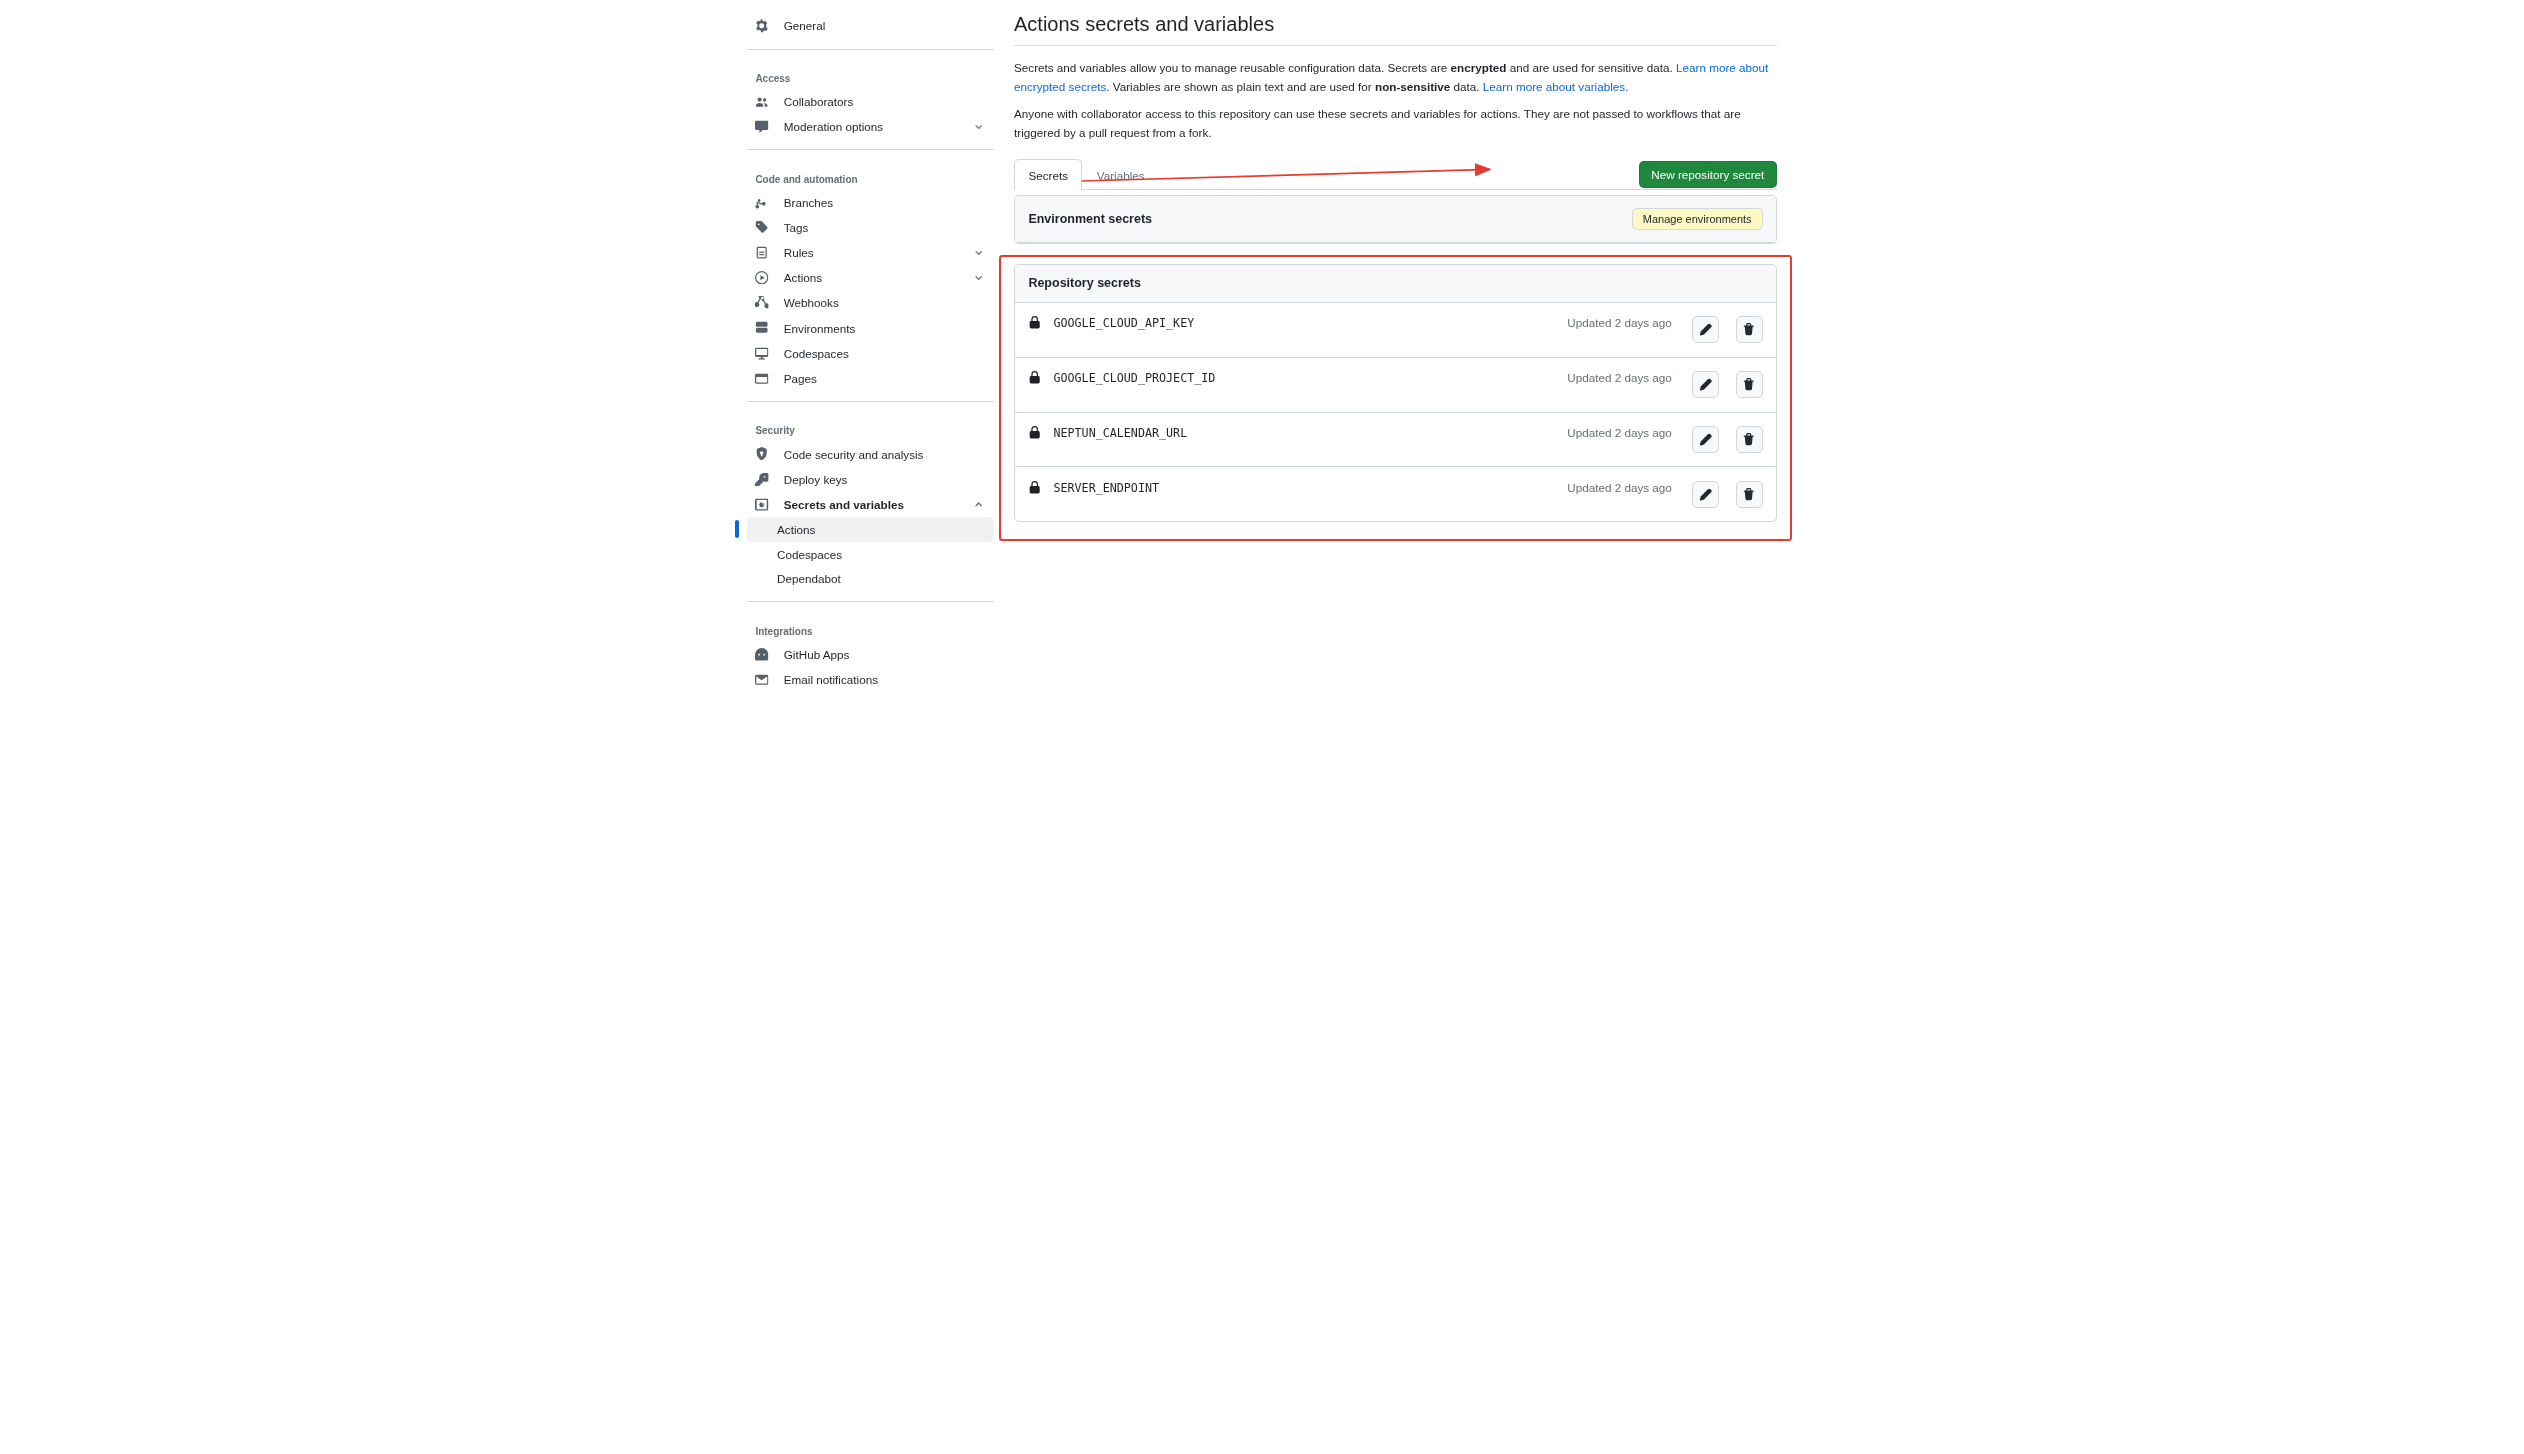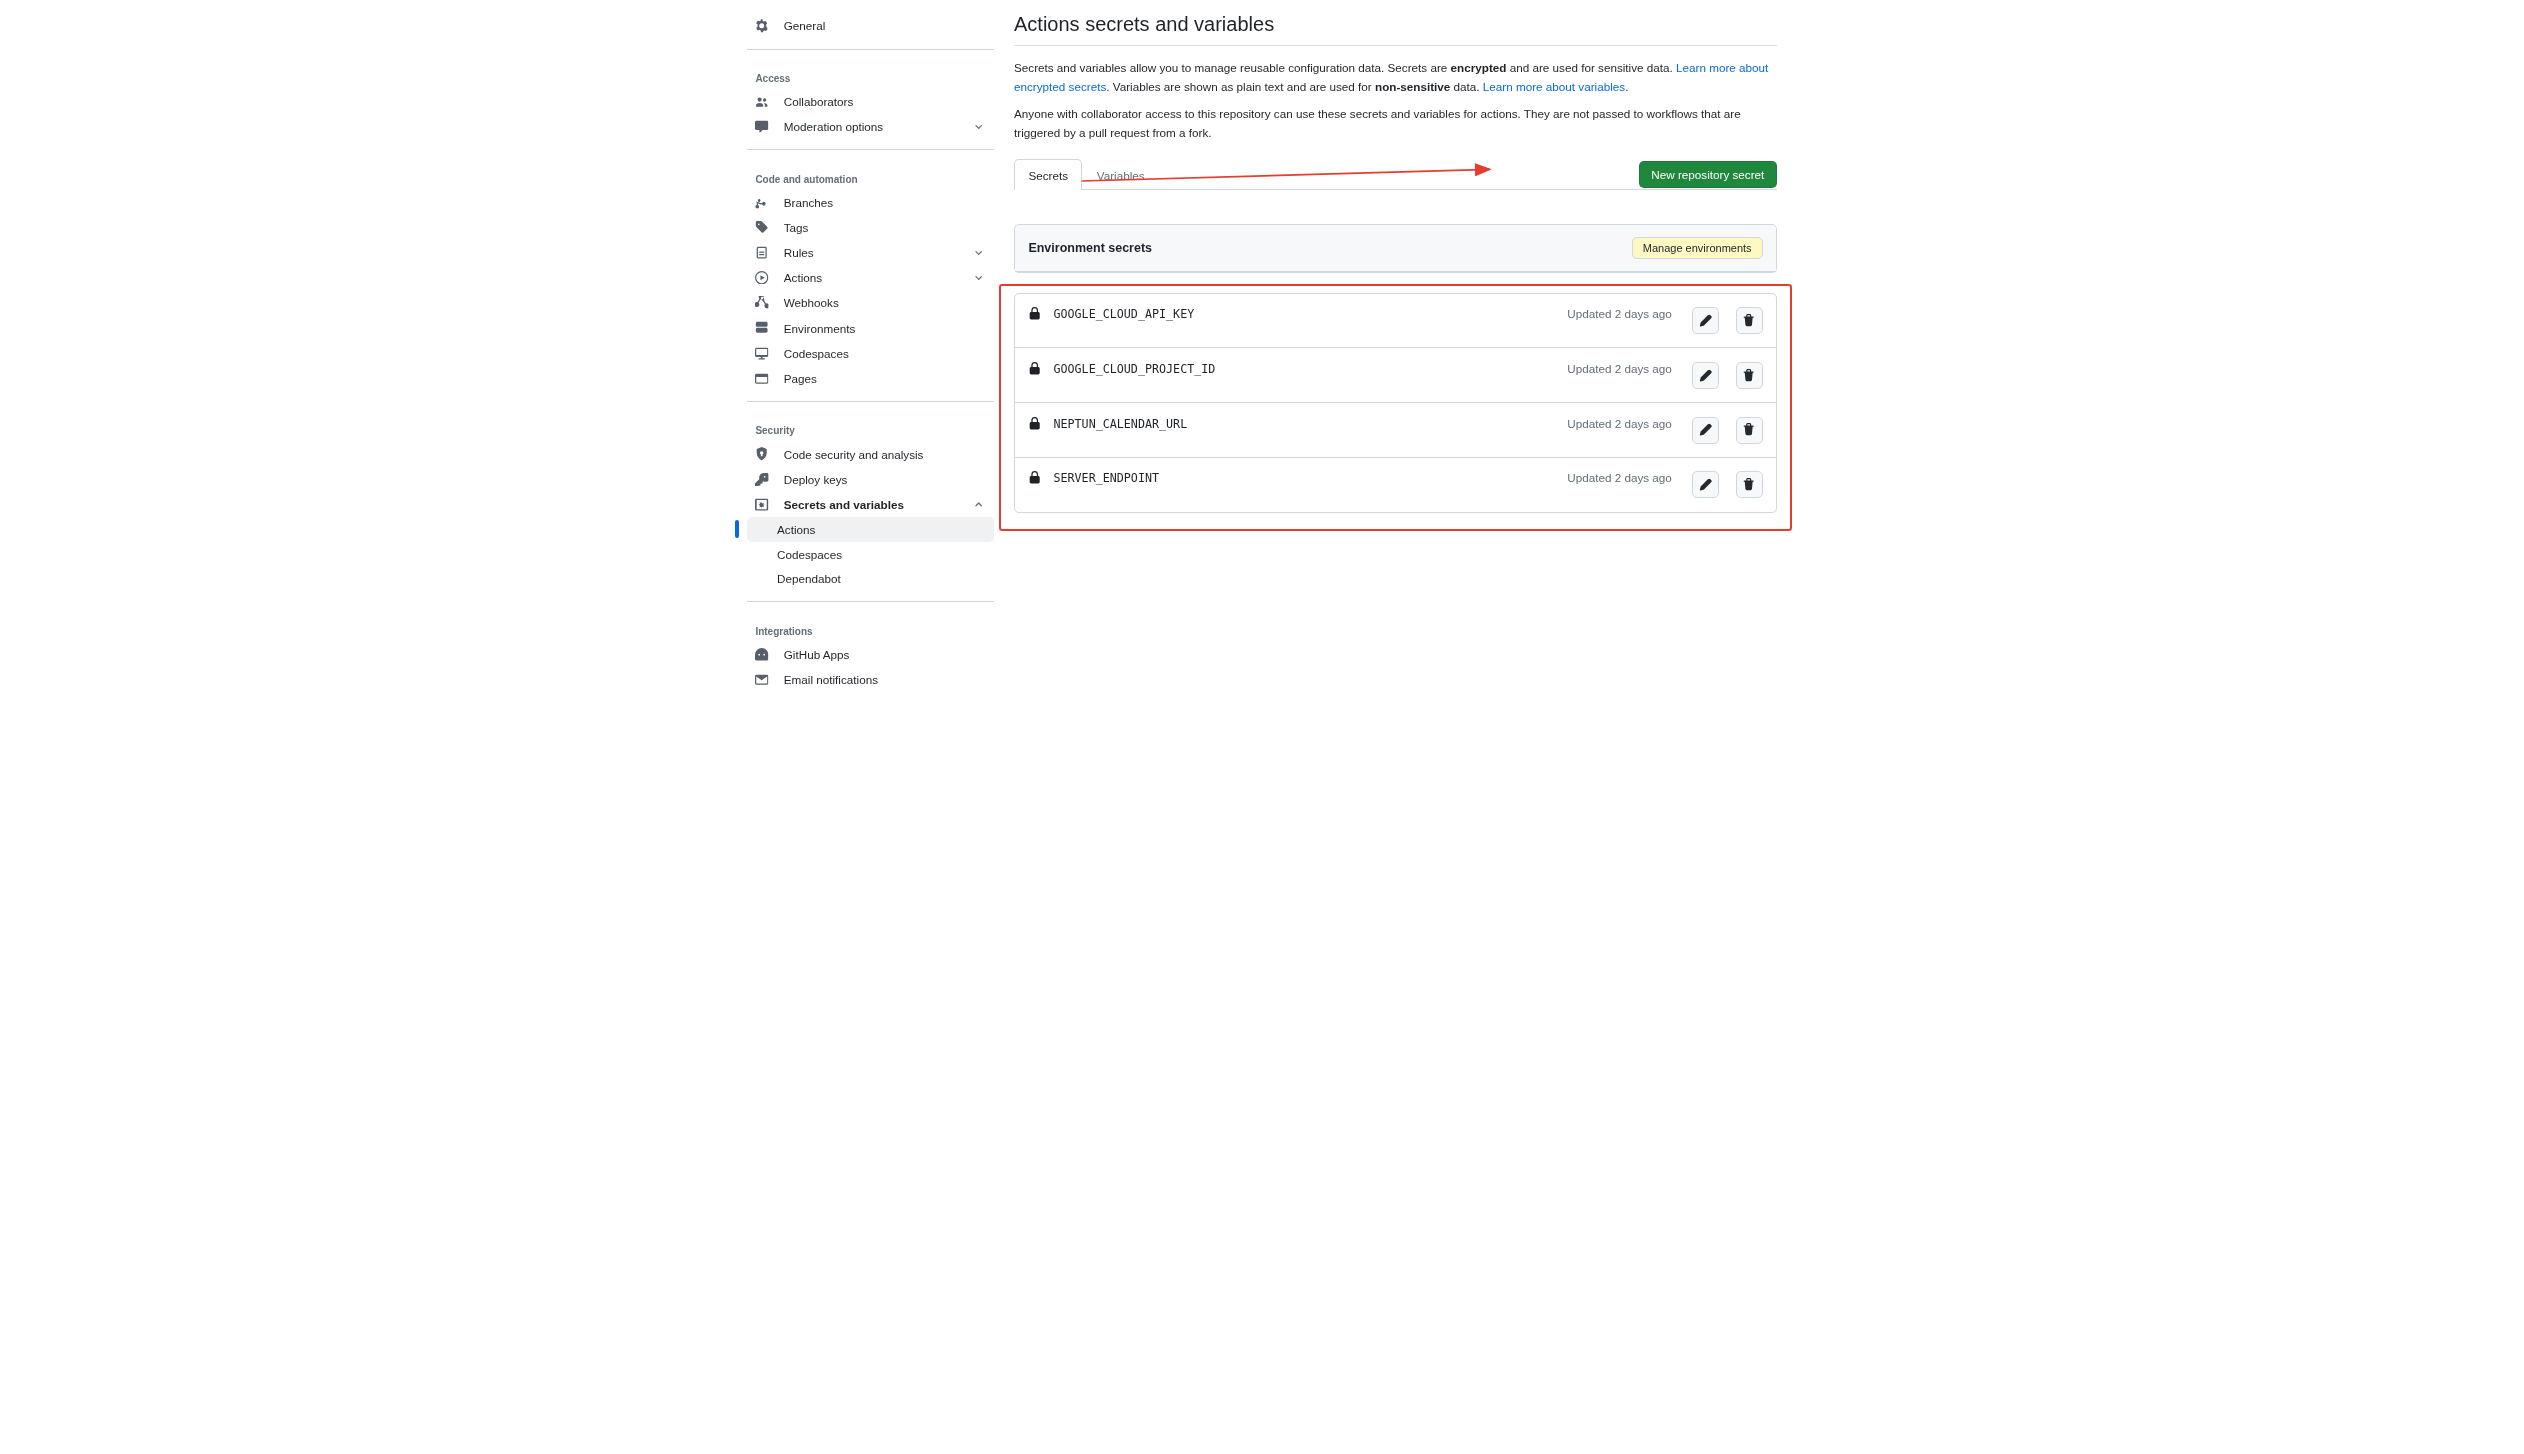--- a/index.html
+++ b/index.html
@@ -45,21 +45,21 @@
   
   .main { flex:1; min-width:0; }
   h1.page-title {
     font-size:20px; font-weight:400; padding-bottom:8.4px;
     border-bottom:0.8px solid #d8dee4; margin-bottom:13.4px;
   }
   .intro { color:#1f2328; line-height:1.6; margin-bottom:8.4px;}
   .intro a { color:#0969da; text-decoration:none; }
   .intro .bold { font-weight:600; }
   .tabs-row {
-    display:flex; align-items:center; margin-top:16.7px; margin-bottom:34px;
+    display:flex; align-items:center; margin-top:16.7px; margin-bottom:5px;
     position:relative;
     justify-content:center;
   }
   .tabs-row::after {
     content:""; position:absolute; left:0; right:0; bottom:0;
     height:0.8px; background:#d0d7de; z-index:0;
   }
   .tab {
     padding:8.4px 13.4px; font-size:11.7px; color:#656d76;
     border:0.8px solid transparent; border-bottom:none;
@@ -391,20 +391,23 @@
     <section class="panel">
       <div class="panel-header">
         <h3>Environment secrets</h3>
         <button class="btn-secondary">Manage environments</button>
       </div>
     </section>
 
     <div class="repo-wrap">
       <div class="highlight-box" style="left:-15px; top:-8.4px; right:-15px; bottom:-18.4px;"></div>
       <section class="panel">
+        <div class="panel-header">
+          <h3>Repository secrets</h3>
+        </div>
         <div id="secret-rows">
   <div class="secret-row">
     <span class="lock">
                 <svg width="13.4" height="13.4" viewBox="0 0 16 16">
                   <use href="#i-lock"></use>
                 </svg>
               </span>
     <span class="secret-name">GOOGLE_CLOUD_API_KEY</span>
     <span class="updated">Updated 2 days ago</span>
     <button class="icon-btn">

